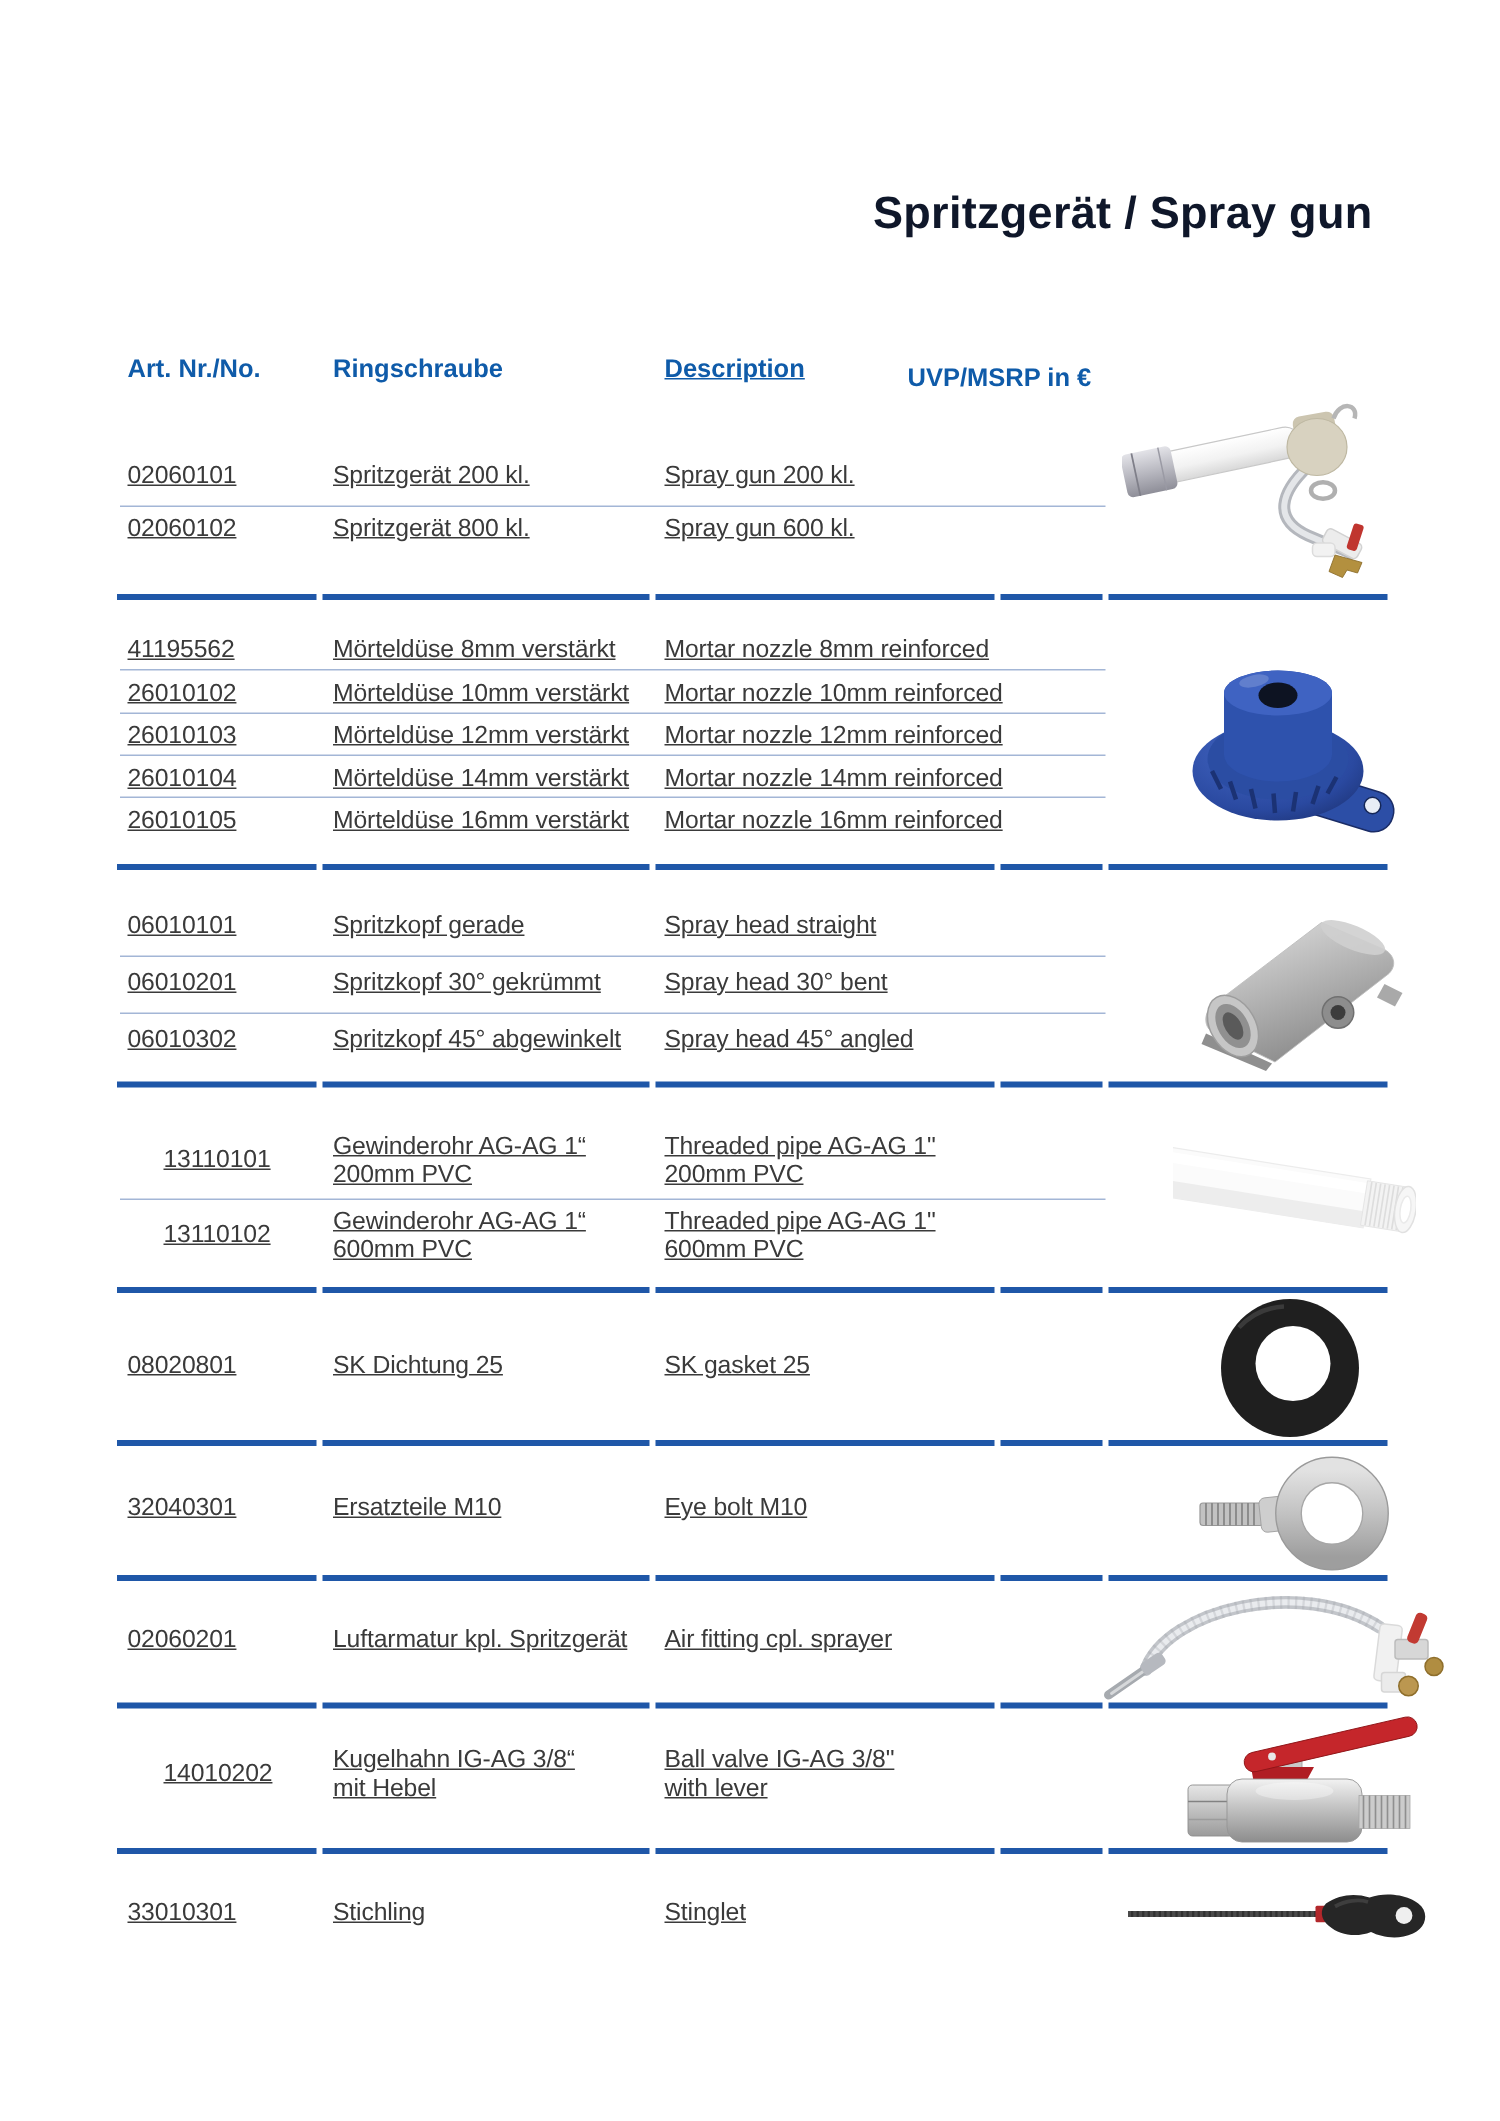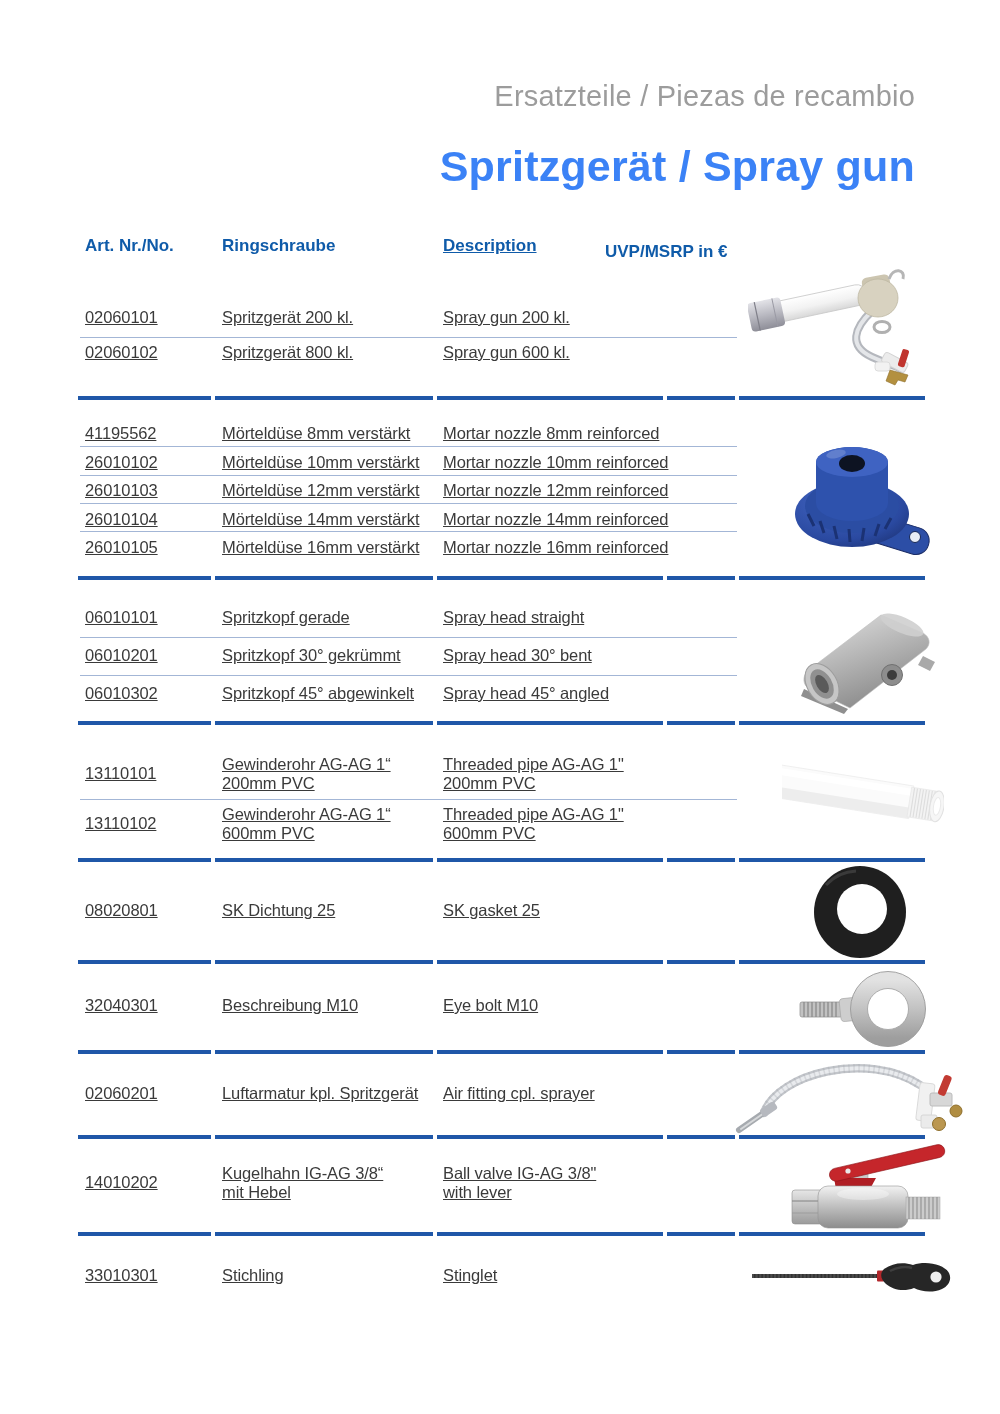--- a/index.html
+++ b/index.html
@@ -1,52 +1,51 @@
 <!DOCTYPE html>
 <html><head>
 <meta charset="utf-8">
 <style>
   html,body{margin:0;padding:0;background:#ffffff;}
   .page{position:relative;width:1000px;height:1414px;background:#ffffff;
         font-family:"Liberation Sans",sans-serif;overflow:hidden;}
   
   .subtitle{position:absolute;right:85px;top:80px;font-size:29px;font-weight:400;
             color:#9c9c9c;letter-spacing:0.2px;}
-  .title{position:absolute;right:85px;top:142px;font-size:43px;font-weight:700;
-         color:#3b82f6;letter-spacing:0.2px;}
+  .title{position:absolute;right:85px;top:126px;font-size:30px;font-weight:700;
+         color:#0f172a;letter-spacing:0.2px;}
   
   .colhead{position:absolute;font-size:17px;font-weight:700;color:#0f5ba9;}
   .ch-art{left:85px;top:236px;text-align:center;}
   .ch-besch{left:222px;top:236px;}
   .ch-desc{left:443px;top:236px;text-decoration:underline;}
   .ch-price{left:605px;top:242px;text-align:center;}
   
   .row{position:absolute;left:0;width:100%;height:0;overflow:visible;}
   .cell{position:absolute;top:0;font-size:16.5px;line-height:19px;color:#3a3a3a;
         white-space:pre-line;letter-spacing:-0.1px;text-decoration:underline;}
   .art{left:85px;width:130px;}
   .besch{left:222px;width:214px;}
   .desc{left:443px;width:250px;}
-  .two .art{top:9px;}
+  .two .art{top:9px;margin-left:24px;}
   
   .thin{position:absolute;left:80px;width:657px;height:1px;background:#a3b6d6;}
   .thick{position:absolute;left:0;width:100%;height:4px;}
   .thick i{position:absolute;top:0;height:4px;background:#1f57a8;display:block;}
   .s1{left:78px;width:133px}.s2{left:215px;width:218px}.s3{left:437px;width:226px}
   .s4{left:667px;width:68px}.s5{left:739px;width:186px}
   
   .img{position:absolute;}
   .img svg{display:block;}
 </style>
 </head>
 <body>
 
 <div class="page">
 
-  <div class="subtitle">Ersatzteile / Piezas de recambio</div>
   <div class="title">Spritzgerät / Spray gun</div>
 
   <div class="colhead ch-art">Art. Nr./No.</div>
   <div class="colhead ch-besch">Ringschraube</div>
   <div class="colhead ch-desc">Description</div>
   <div class="colhead ch-price">UVP/MSRP in €</div>
 
   <div class="row" style="top:308px">
     <div class="cell art">02060101</div>
     <div class="cell besch">Spritzgerät 200 kl.</div>
@@ -159,21 +158,21 @@
   <div class="thick" style="top:960px">
       <i class="s1"></i>
       <i class="s2"></i>
       <i class="s3"></i>
       <i class="s4"></i>
       <i class="s5"></i>
     </div>
 
   <div class="row" style="top:996px">
     <div class="cell art">32040301</div>
-    <div class="cell besch">Beschreibung M10</div>
+    <div class="cell besch">Ersatzteile M10</div>
     <div class="cell desc">Eye bolt M10</div>
   </div>
   <div class="thick" style="top:1050px">
       <i class="s1"></i>
       <i class="s2"></i>
       <i class="s3"></i>
       <i class="s4"></i>
       <i class="s5"></i>
     </div>
 

